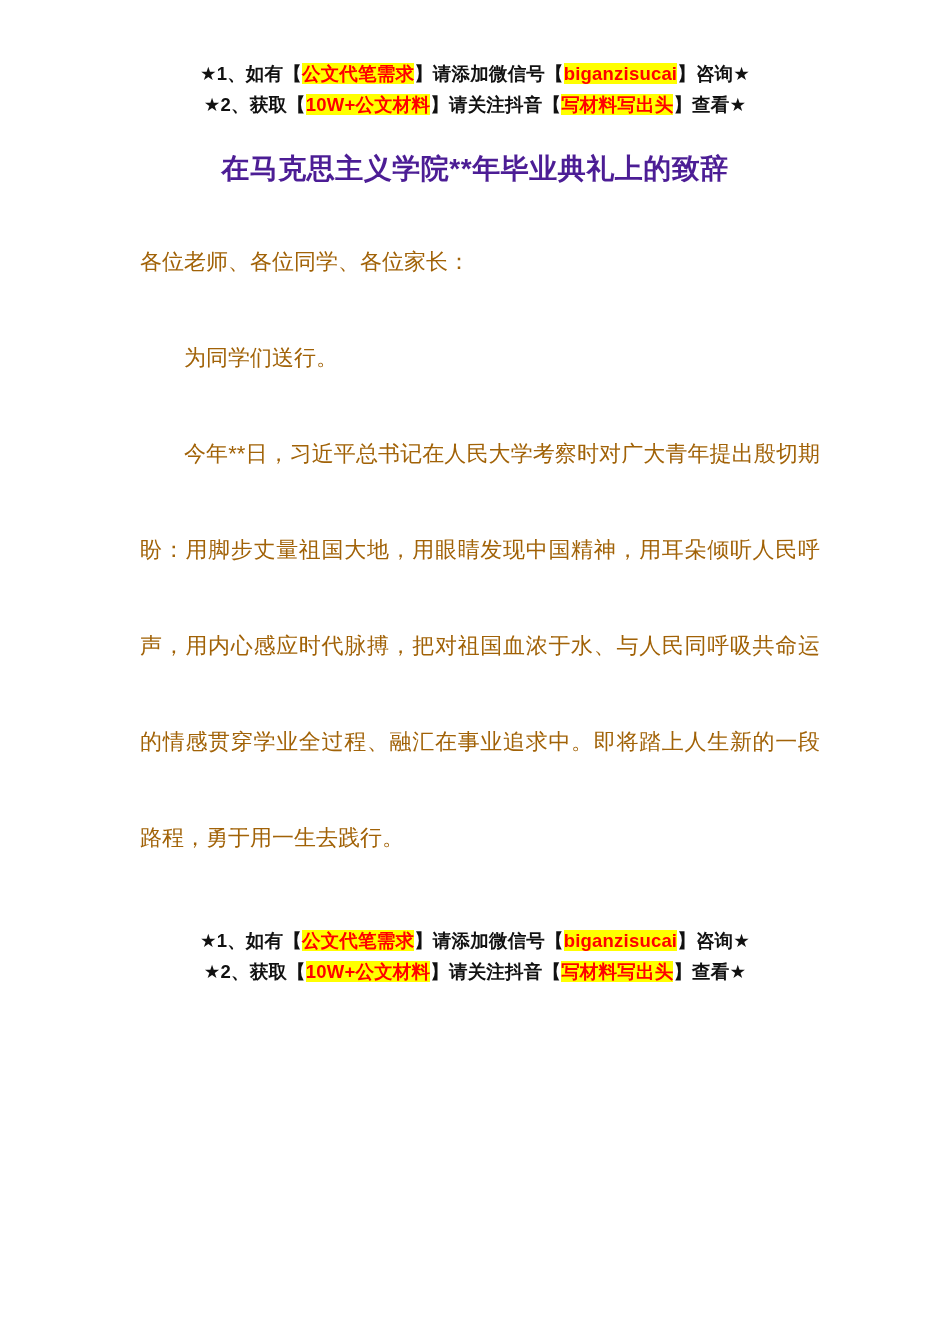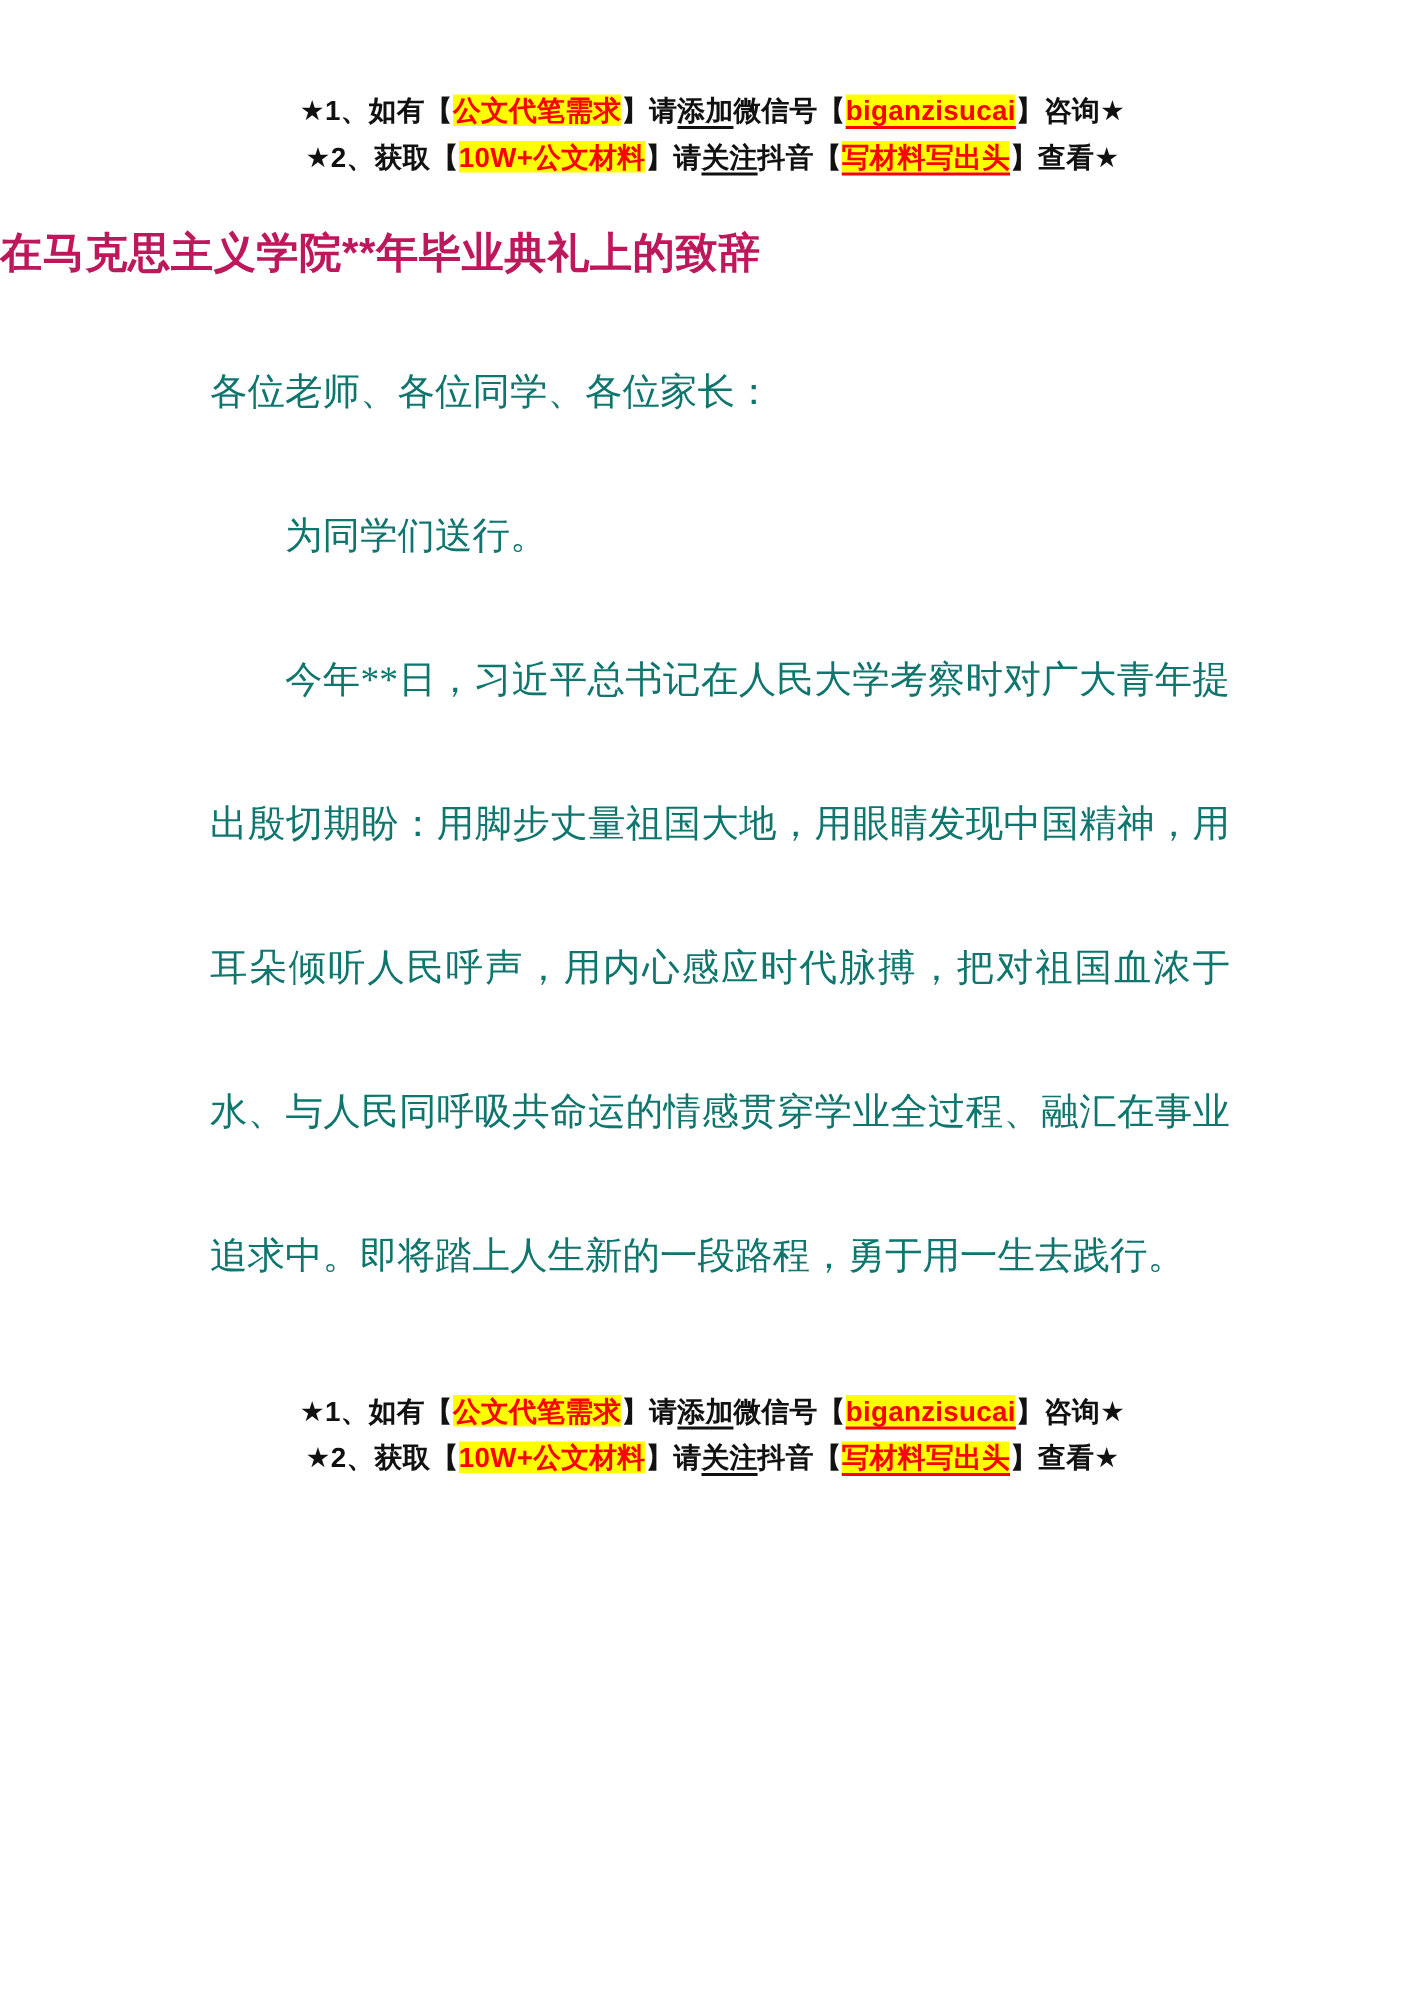--- a/index.html
+++ b/index.html
@@ -30,41 +30,40 @@
   }
   .promo-header { padding-top: 58px; }
   .promo-footer { margin-top: 39px; }
   .promo p { margin: 0; }
   .hl {
     background: #ffff00;
     color: #ff0000;
     margin-top: 11px;
   }
   .u {
-    text-decoration: underline;
     text-decoration-thickness: 2px;
     text-underline-offset: 4px;
   }
   
   .doc-title {
     margin: 28px 0 0 0;
+    text-align: center;
     font-size: 28px;
     font-weight: bold;
-    color: #be185d;
+    color: #4c1d95;
     line-height: 42px;
     letter-spacing: 0.5px;
   }
   
   .content {
     margin: 24px 130px 0 140px;
-    font-size: 25px;
-    color: #0f766e;
+    font-size: 22px;
+    color: #a16207;
     line-height: 96px;
     text-align: justify;
-    font-family: Liberation Serif, serif;
   }
   .content p {
     margin: 0;
   }
   .content p.indent {
     text-indent: 2em;
   }
 </style>
 </head>
 <body>

